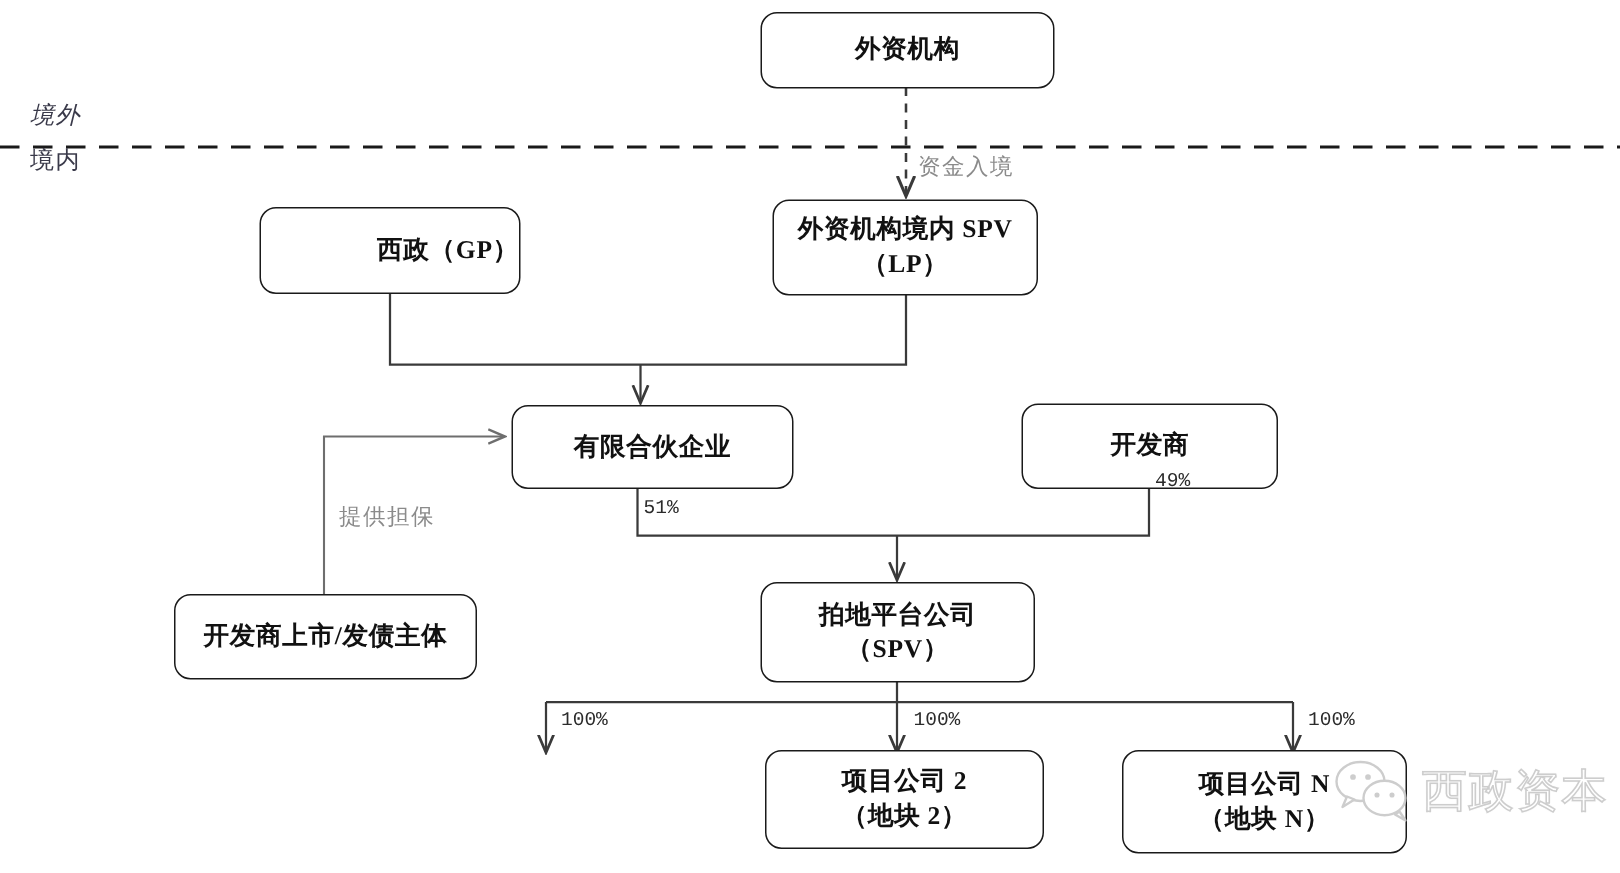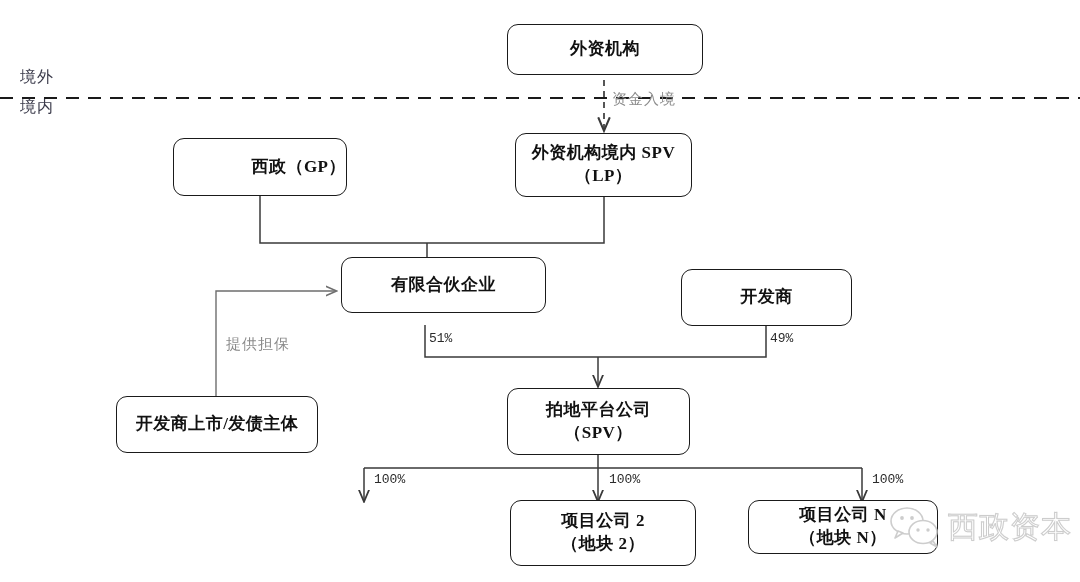--- a/index.html
+++ b/index.html
@@ -113,46 +113,46 @@
 
     <path d="M425,325 L425,357 L766,357 L766,325" fill="none" stroke="#3a3a3a" stroke-width="1.5"></path>
     <line x1="598" y1="357" x2="598" y2="386" stroke="#3a3a3a" stroke-width="1.5" marker-end="url(#arrow)"></line>
 
     <path d="M598,454 L598,468 M364,468 L862,468" fill="none" stroke="#3a3a3a" stroke-width="1.5"></path>
     <line x1="364" y1="468" x2="364" y2="501" stroke="#3a3a3a" stroke-width="1.5" marker-end="url(#arrow)"></line>
     <line x1="598" y1="468" x2="598" y2="501" stroke="#3a3a3a" stroke-width="1.5" marker-end="url(#arrow)"></line>
     <line x1="862" y1="468" x2="862" y2="501" stroke="#3a3a3a" stroke-width="1.5" marker-end="url(#arrow)"></line>
   </svg>
 
-  <div class="region-label" style="left:20px; top:67px;">境外</div>
+  <div class="region-label" style="left:20px; top:67px;font-style:italic;">境外</div>
   <div class="region-label" style="left:20px; top:97px;">境内</div>
 
-  <div class="flow-label" style="left:612px; top:90px;">资金入境</div>
+  <div class="flow-label" style="left:612px; top:102px;">资金入境</div>
   <div class="flow-label" style="left:226px; top:335px;">提供担保</div>
 
   <div class="edge-label" style="left:429px; top:331px;">51%</div>
-  <div class="edge-label" style="left:770px; top:331px;text-align:center;">49%</div>
+  <div class="edge-label" style="left:770px; top:313px;text-align:center;">49%</div>
   <div class="edge-label" style="left:374px; top:472px;">100%</div>
   <div class="edge-label" style="left:609px; top:472px;">100%</div>
   <div class="edge-label" style="left:872px; top:472px;">100%</div>
 
-  <div class="node" style="left:507px; top:8px; width:196px; height:51px;margin-top:16px;">
+  <div class="node" style="left:507px; top:8px; width:196px; height:51px;">
     <span>外资机构</span>
   </div>
 
   <div class="node" style="left:173px; top:138px; width:174px; height:58px;align-items:flex-end;">
     <span>西政（GP）</span>
   </div>
 
   <div class="node" style="left:515px; top:133px; width:177px; height:64px;text-align:right;">
     <span>外资机构境内 SPV</span>
     <span class="line2">（LP）</span>
   </div>
 
-  <div class="node" style="left:341px; top:257px; width:205px; height:56px;">
+  <div class="node" style="left:341px; top:270px; width:188px; height:56px;">
     <span>有限合伙企业</span>
   </div>
 
   <div class="node" style="left:681px; top:269px; width:171px; height:57px;">
     <span>开发商</span>
   </div>
 
   <div class="node" style="left:507px; top:388px; width:183px; height:67px;">
     <span>拍地平台公司</span>
     <span class="line2">（SPV）</span>
@@ -161,21 +161,21 @@
   <div class="node" style="left:116px; top:396px; width:202px; height:57px;">
     <span>开发商上市/发债主体</span>
   </div>
 
 
   <div class="node" style="left:510px; top:500px; width:186px; height:66px;">
     <span>项目公司 2</span>
     <span class="line2">（地块 2）</span>
   </div>
 
-  <div class="node" style="left:748px; top:500px; width:190px; height:54px;">
+  <div class="node" style="left:748px; top:500px; width:190px; height:69px;">
     <span>项目公司 N</span>
     <span class="line2">（地块 N）</span>
   </div>
 
   <div class="watermark" style="left:888px; top:505px;">
     <svg width="54" height="44" viewBox="0 0 54 44">
       <ellipse cx="19" cy="16" rx="16" ry="13" fill="#ffffff" stroke="#c9c9c9" stroke-width="1.6"></ellipse>
       <path d="M10,26 L7,33 L15,28 Z" fill="#ffffff" stroke="#c9c9c9" stroke-width="1.6" stroke-linejoin="round"></path>
       <circle cx="14" cy="13" r="1.9" fill="#c9c9c9"></circle>
       <circle cx="24" cy="13" r="1.9" fill="#c9c9c9"></circle>

